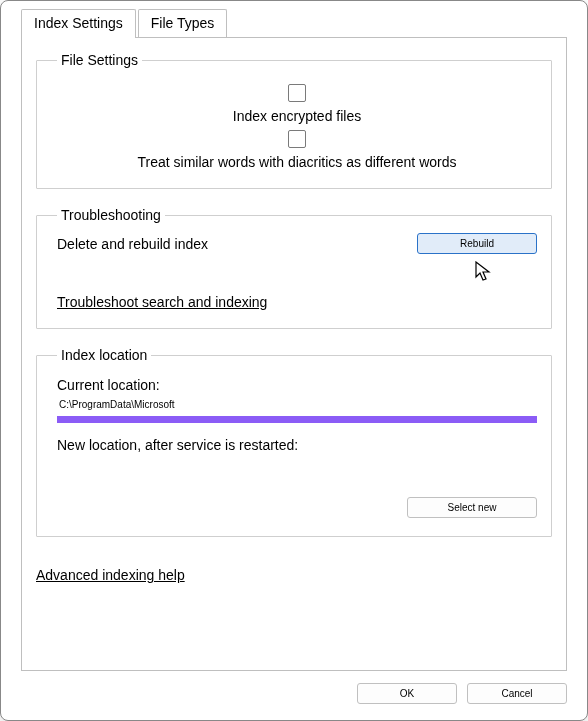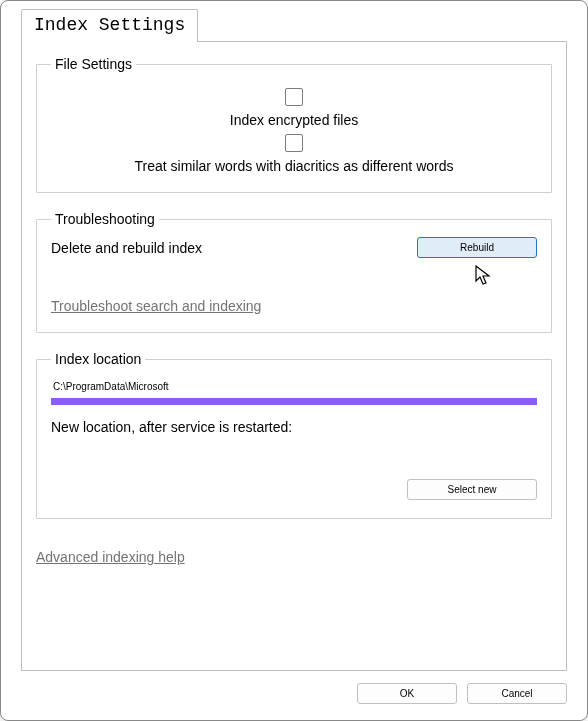--- a/index.html
+++ b/index.html
@@ -58,47 +58,46 @@
     display: flex;
     gap: 2px;
     position: relative;
     z-index: 2;
   }
   .tab {
     padding: 5px 12px 6px 12px;
     border: 1px solid #bfbfbf;
     border-bottom: none;
     background: #fff;
-    font-size: 18px;
+    font-size: 14px;
     cursor: pointer;
     border-top-left-radius: 2px;
     border-top-right-radius: 2px;
     position: relative;
-    font-family: Liberation Mono, monospace;
   }
   .tab.active {
     background: #fff;
     margin-bottom: -1px;
     padding-bottom: 7px;
   }
   .tab-content {
     border: 1px solid #bfbfbf;
     flex: 1;
     padding: 14px 14px 18px 14px;
     background: #fff;
     position: relative;
     z-index: 1;
     display: flex;
     flex-direction: column;
     gap: 18px;
   }
   fieldset {
     border: 1px solid #cfcfcf;
     border-radius: 1px;
-    padding: 10px 14px 18px 14px;
+    padding: 10px 14px 18px 20px;
     margin: 0;
   }
   legend {
     font-size: 14px;
     padding: 0 4px;
   }
   .check-row {
     display: flex;
     align-items: center;
     gap: 6px;
@@ -126,21 +125,21 @@
     border: 1px solid #c0c0c0;
     border-radius: 3px;
     cursor: pointer;
     font-family: inherit;
   }
   .btn-primary {
     background: #e1ecf9;
     border: 1px solid #2a72c8;
   }
   .link {
-    color: #737373;
+    color: #000000;
     text-decoration: underline;
     cursor: pointer;
   }
   .label-sm {
     margin: 4px 0 2px 0;
   }
   .loc-box {
     width: 100%;
     border-bottom: 7px solid #8b5cf6;
     padding: 4px 2px 6px 2px;
@@ -174,20 +173,21 @@
 </head>
 <body>
 
 <div class="window">
 
 
   <div class="body">
 
     <div class="tabs">
       <div class="tab active">Index Settings</div>
+      <div class="tab">File Types</div>
     </div>
 
     <div class="tab-content">
 
       <fieldset>
         <legend>File Settings</legend>
         <div class="check-row">
           <span class="checkbox"></span>
           <span>Index encrypted files</span>
         </div>
@@ -206,20 +206,21 @@
         <svg class="cursor" style="left:438px; top:38px;" width="18" height="22" viewBox="0 0 18 22">
           <path d="M1 1 L1 16 L5 12 L8 19 L11 18 L8 11 L14 11 Z" fill="#fff" stroke="#000" stroke-width="1.2"></path>
         </svg>
         <div style="margin-top:40px;">
           <span class="link">Troubleshoot search and indexing</span>
         </div>
       </fieldset>
 
       <fieldset>
         <legend>Index location</legend>
+        <div class="label-sm">Current location:</div>
         <div class="loc-box">C:\ProgramData\Microsoft</div>
         <div class="label-sm" style="margin-top:14px;">New location, after service is restarted:</div>
         <div class="loc-box-empty"></div>
         <div class="right-btn-row">
           <button class="btn" style="min-width:130px;">Select new</button>
         </div>
       </fieldset>
 
       <div class="footer-link">
         <span class="link">Advanced indexing help</span>

